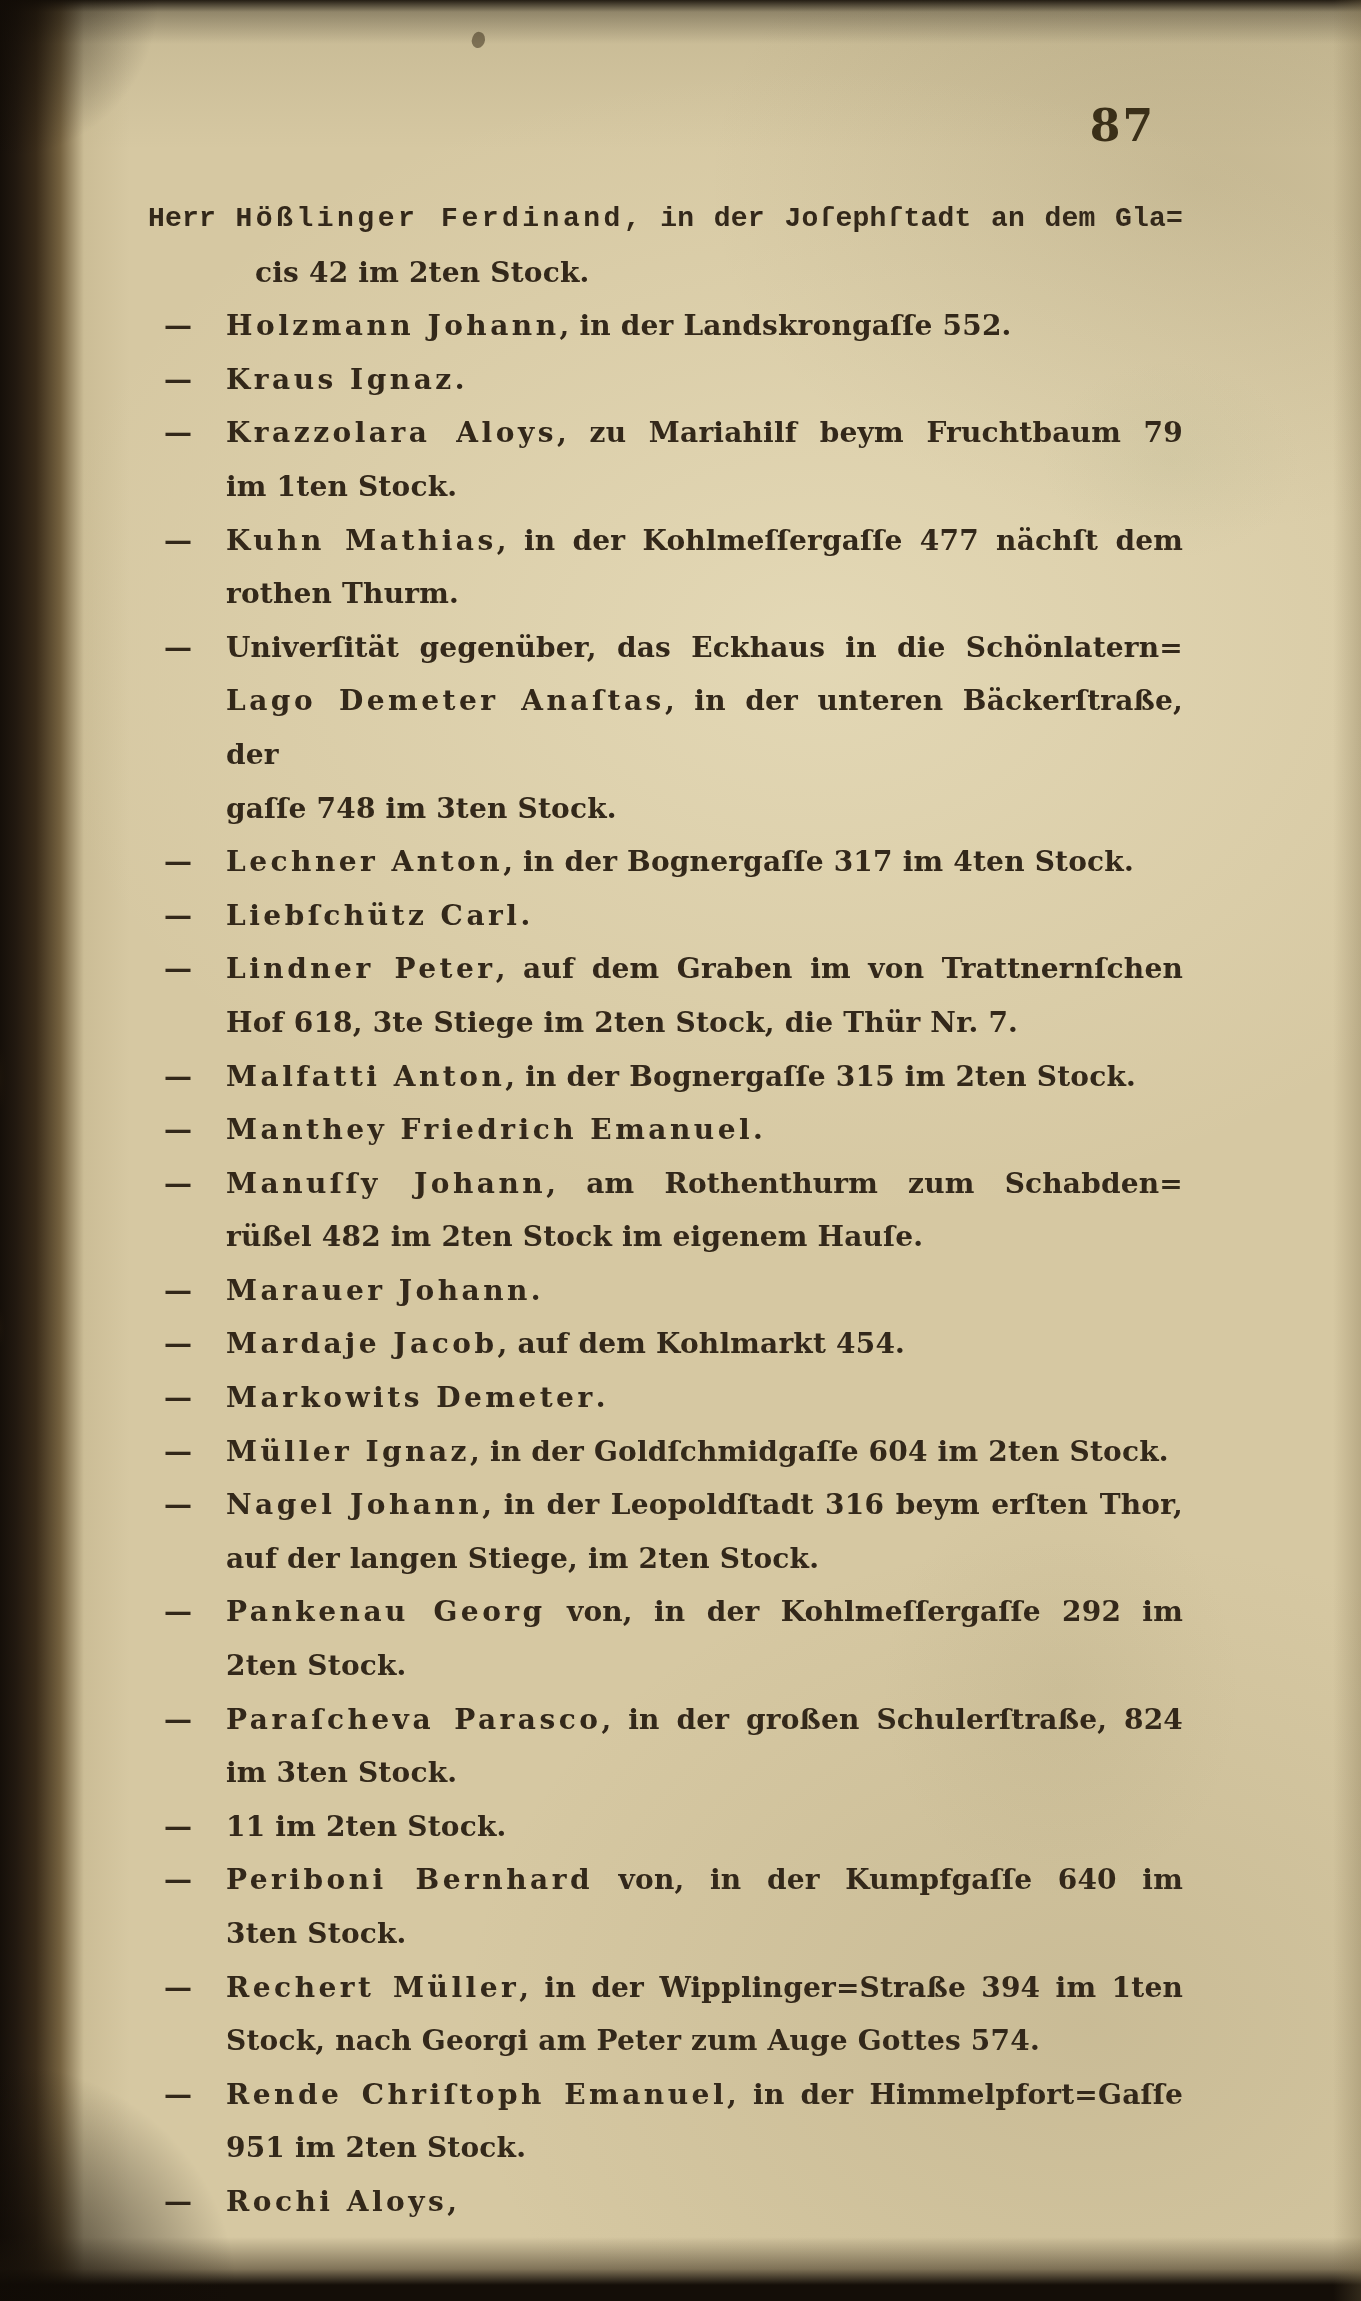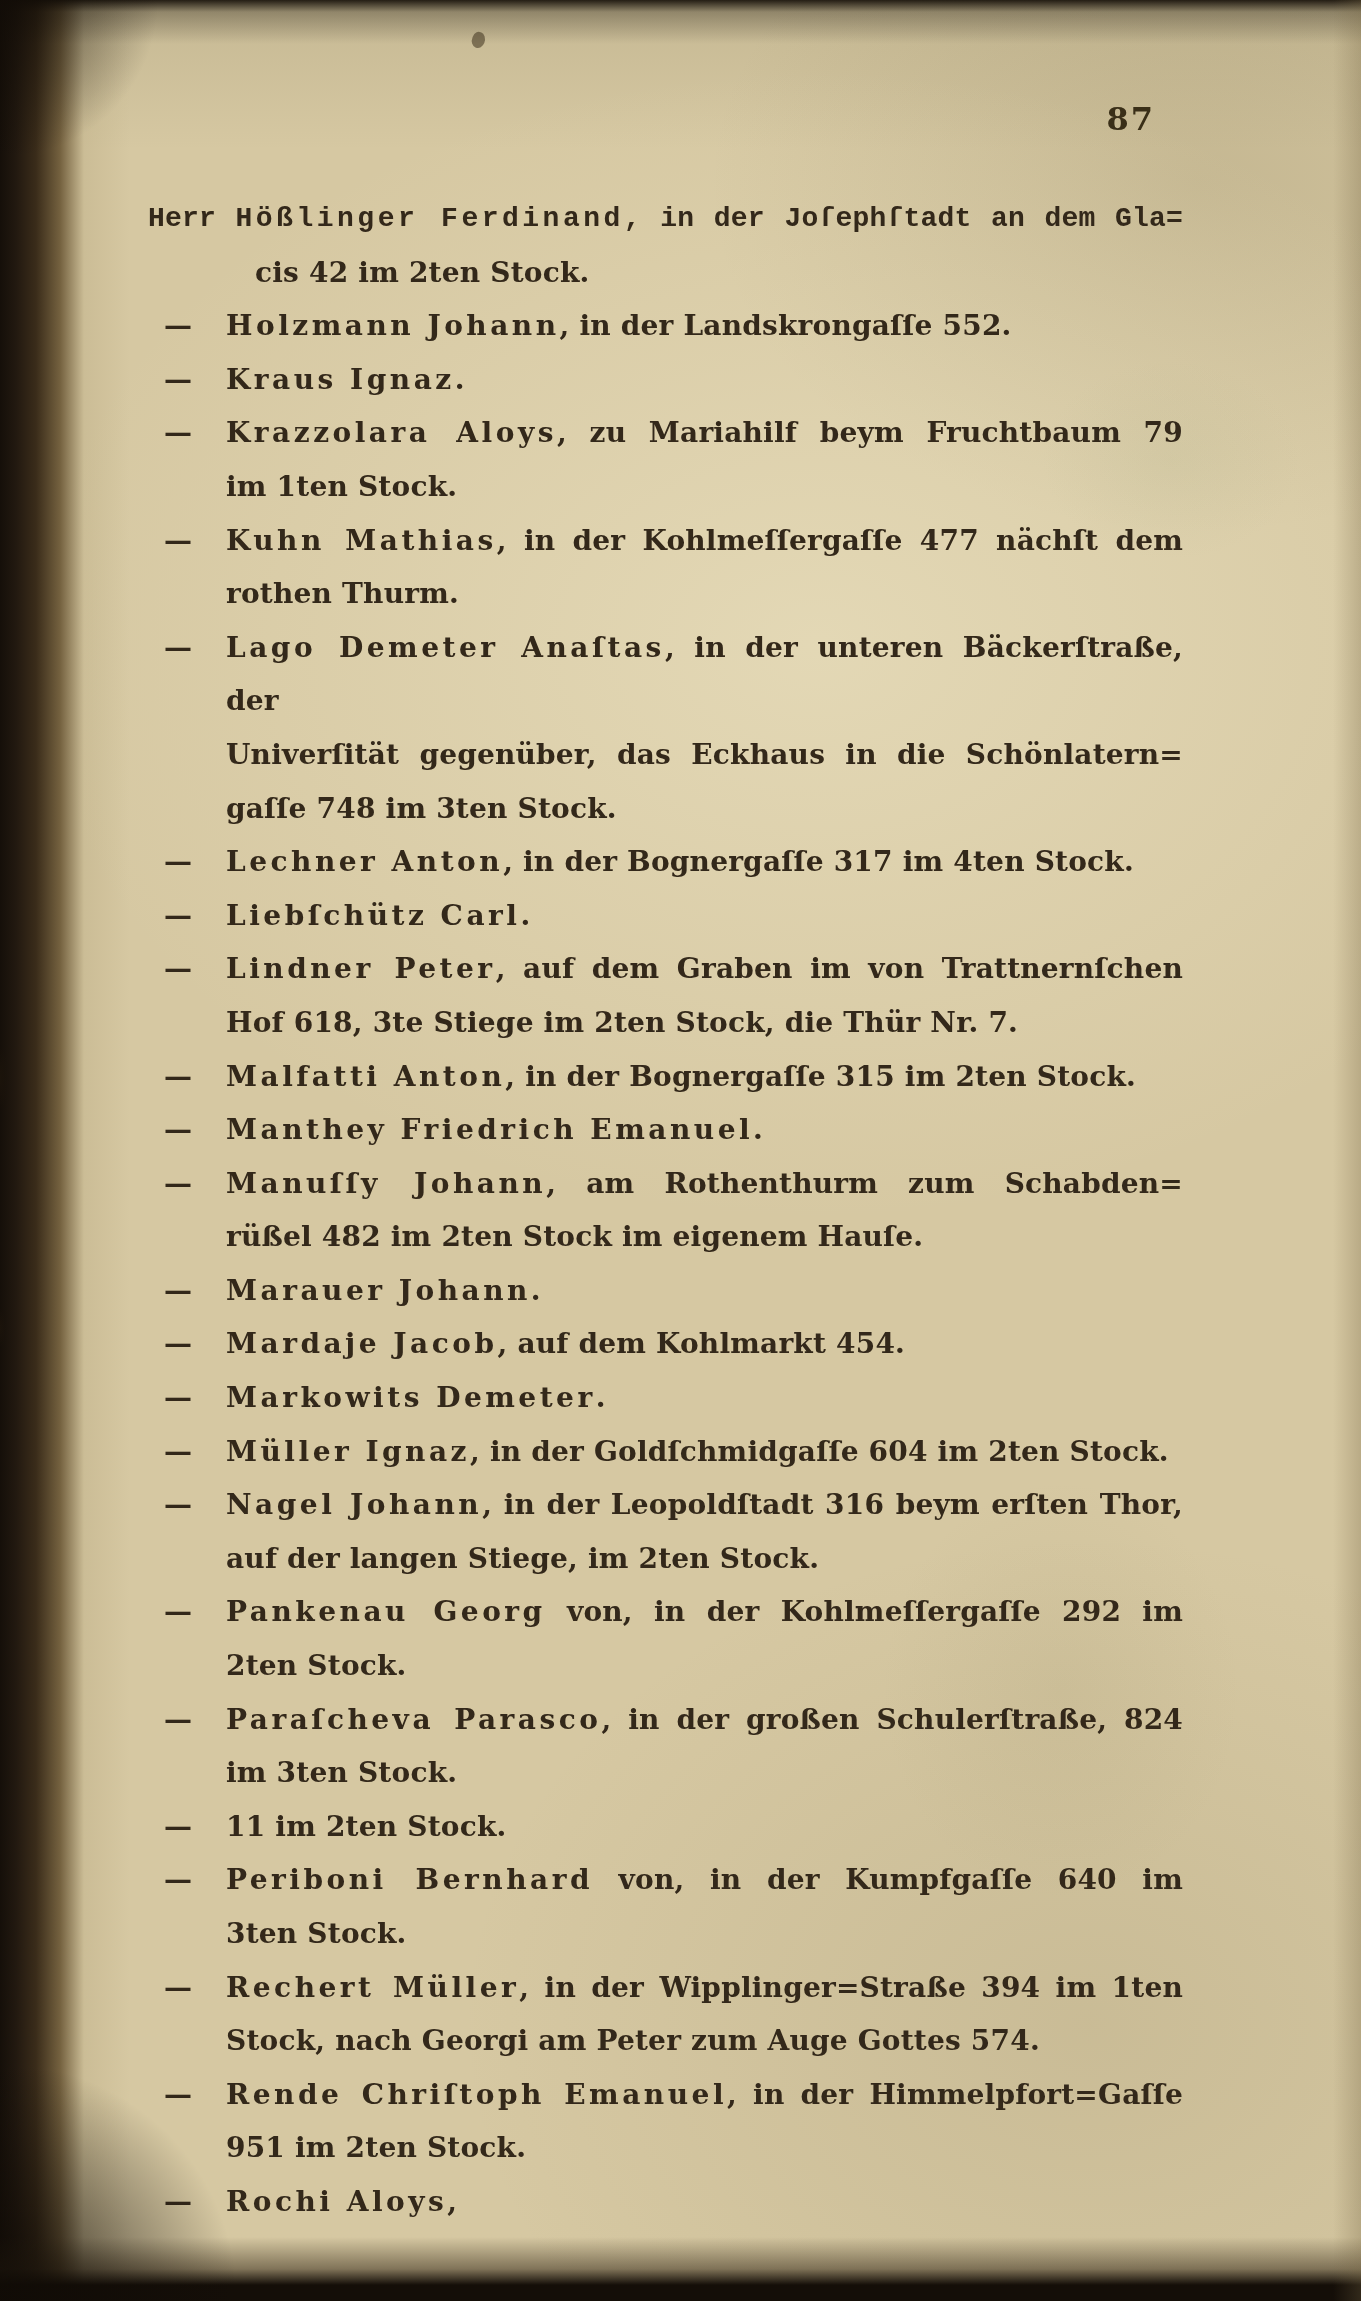--- a/index.html
+++ b/index.html
@@ -32,21 +32,21 @@
     background:radial-gradient(6px 20px at 0 50%, rgba(28,20,11,0.85), rgba(28,20,11,0));}
   .mark-top{position:absolute;left:472px;top:32px;width:13px;height:16px;pointer-events:none;
     background:rgba(62,50,30,0.55);border-radius:45% 60% 50% 55%;transform:rotate(22deg);}
   .stain-a{position:absolute;right:60px;top:360px;width:260px;height:200px;pointer-events:none;
     background:radial-gradient(closest-side, rgba(150,160,120,0.10), rgba(150,160,120,0));}
   .stain-b{position:absolute;right:120px;top:1480px;width:360px;height:420px;pointer-events:none;
     background:radial-gradient(closest-side, rgba(140,130,90,0.10), rgba(140,130,90,0));}
 
   .page-number{
     position:absolute;top:100px;right:206px;
-    font-size:32px;font-weight:700;letter-spacing:2px;color:#3a2f18;
+    font-size:44px;font-weight:700;letter-spacing:2px;color:#3a2f18;
   }
   .text-block{
     position:absolute;left:148px;right:178px;top:192px;
     font-size:28px;font-weight:700;line-height:53.6px;letter-spacing:0.2px;
     color:#33281a;
   }
   .entry{position:relative;padding-left:78px;}
   .entry.herr{padding-left:107px;}
   .entry.herr .line.first{text-indent:-107px;font-family:Liberation Mono, monospace;}
   .entry:not(.herr) > .prefix{position:absolute;left:16px;top:0;width:50px;}
@@ -80,22 +80,22 @@
         <div class="line first just"><span class="name">Krazzolara Aloys</span><span class="rest">, zu Mariahilf beym Fruchtbaum 79</span></div>
         <div class="line cont">im 1ten Stock.</div>
       </div>
       <div class="entry">
         <span class="prefix">—</span>
         <div class="line first just"><span class="name">Kuhn Mathias</span><span class="rest">, in der Kohlmeſſergaſſe 477 nächſt dem</span></div>
         <div class="line cont">rothen Thurm.</div>
       </div>
       <div class="entry">
         <span class="prefix">—</span>
+        <div class="line cont just">Univerſität gegenüber, das Eckhaus in die Schönlatern=</div>
         <div class="line first just"><span class="name">Lago Demeter Anaſtas</span><span class="rest">, in der unteren Bäckerſtraße, der</span></div>
-        <div class="line cont just">Univerſität gegenüber, das Eckhaus in die Schönlatern=</div>
         <div class="line cont">gaſſe 748 im 3ten Stock.</div>
       </div>
       <div class="entry">
         <span class="prefix">—</span>
         <div class="line first"><span class="name">Lechner Anton</span><span class="rest">, in der Bognergaſſe 317 im 4ten Stock.</span></div>
       </div>
       <div class="entry">
         <span class="prefix">—</span>
         <div class="line first"><span class="name">Liebſchütz Carl</span><span class="rest">.</span></div>
       </div>

